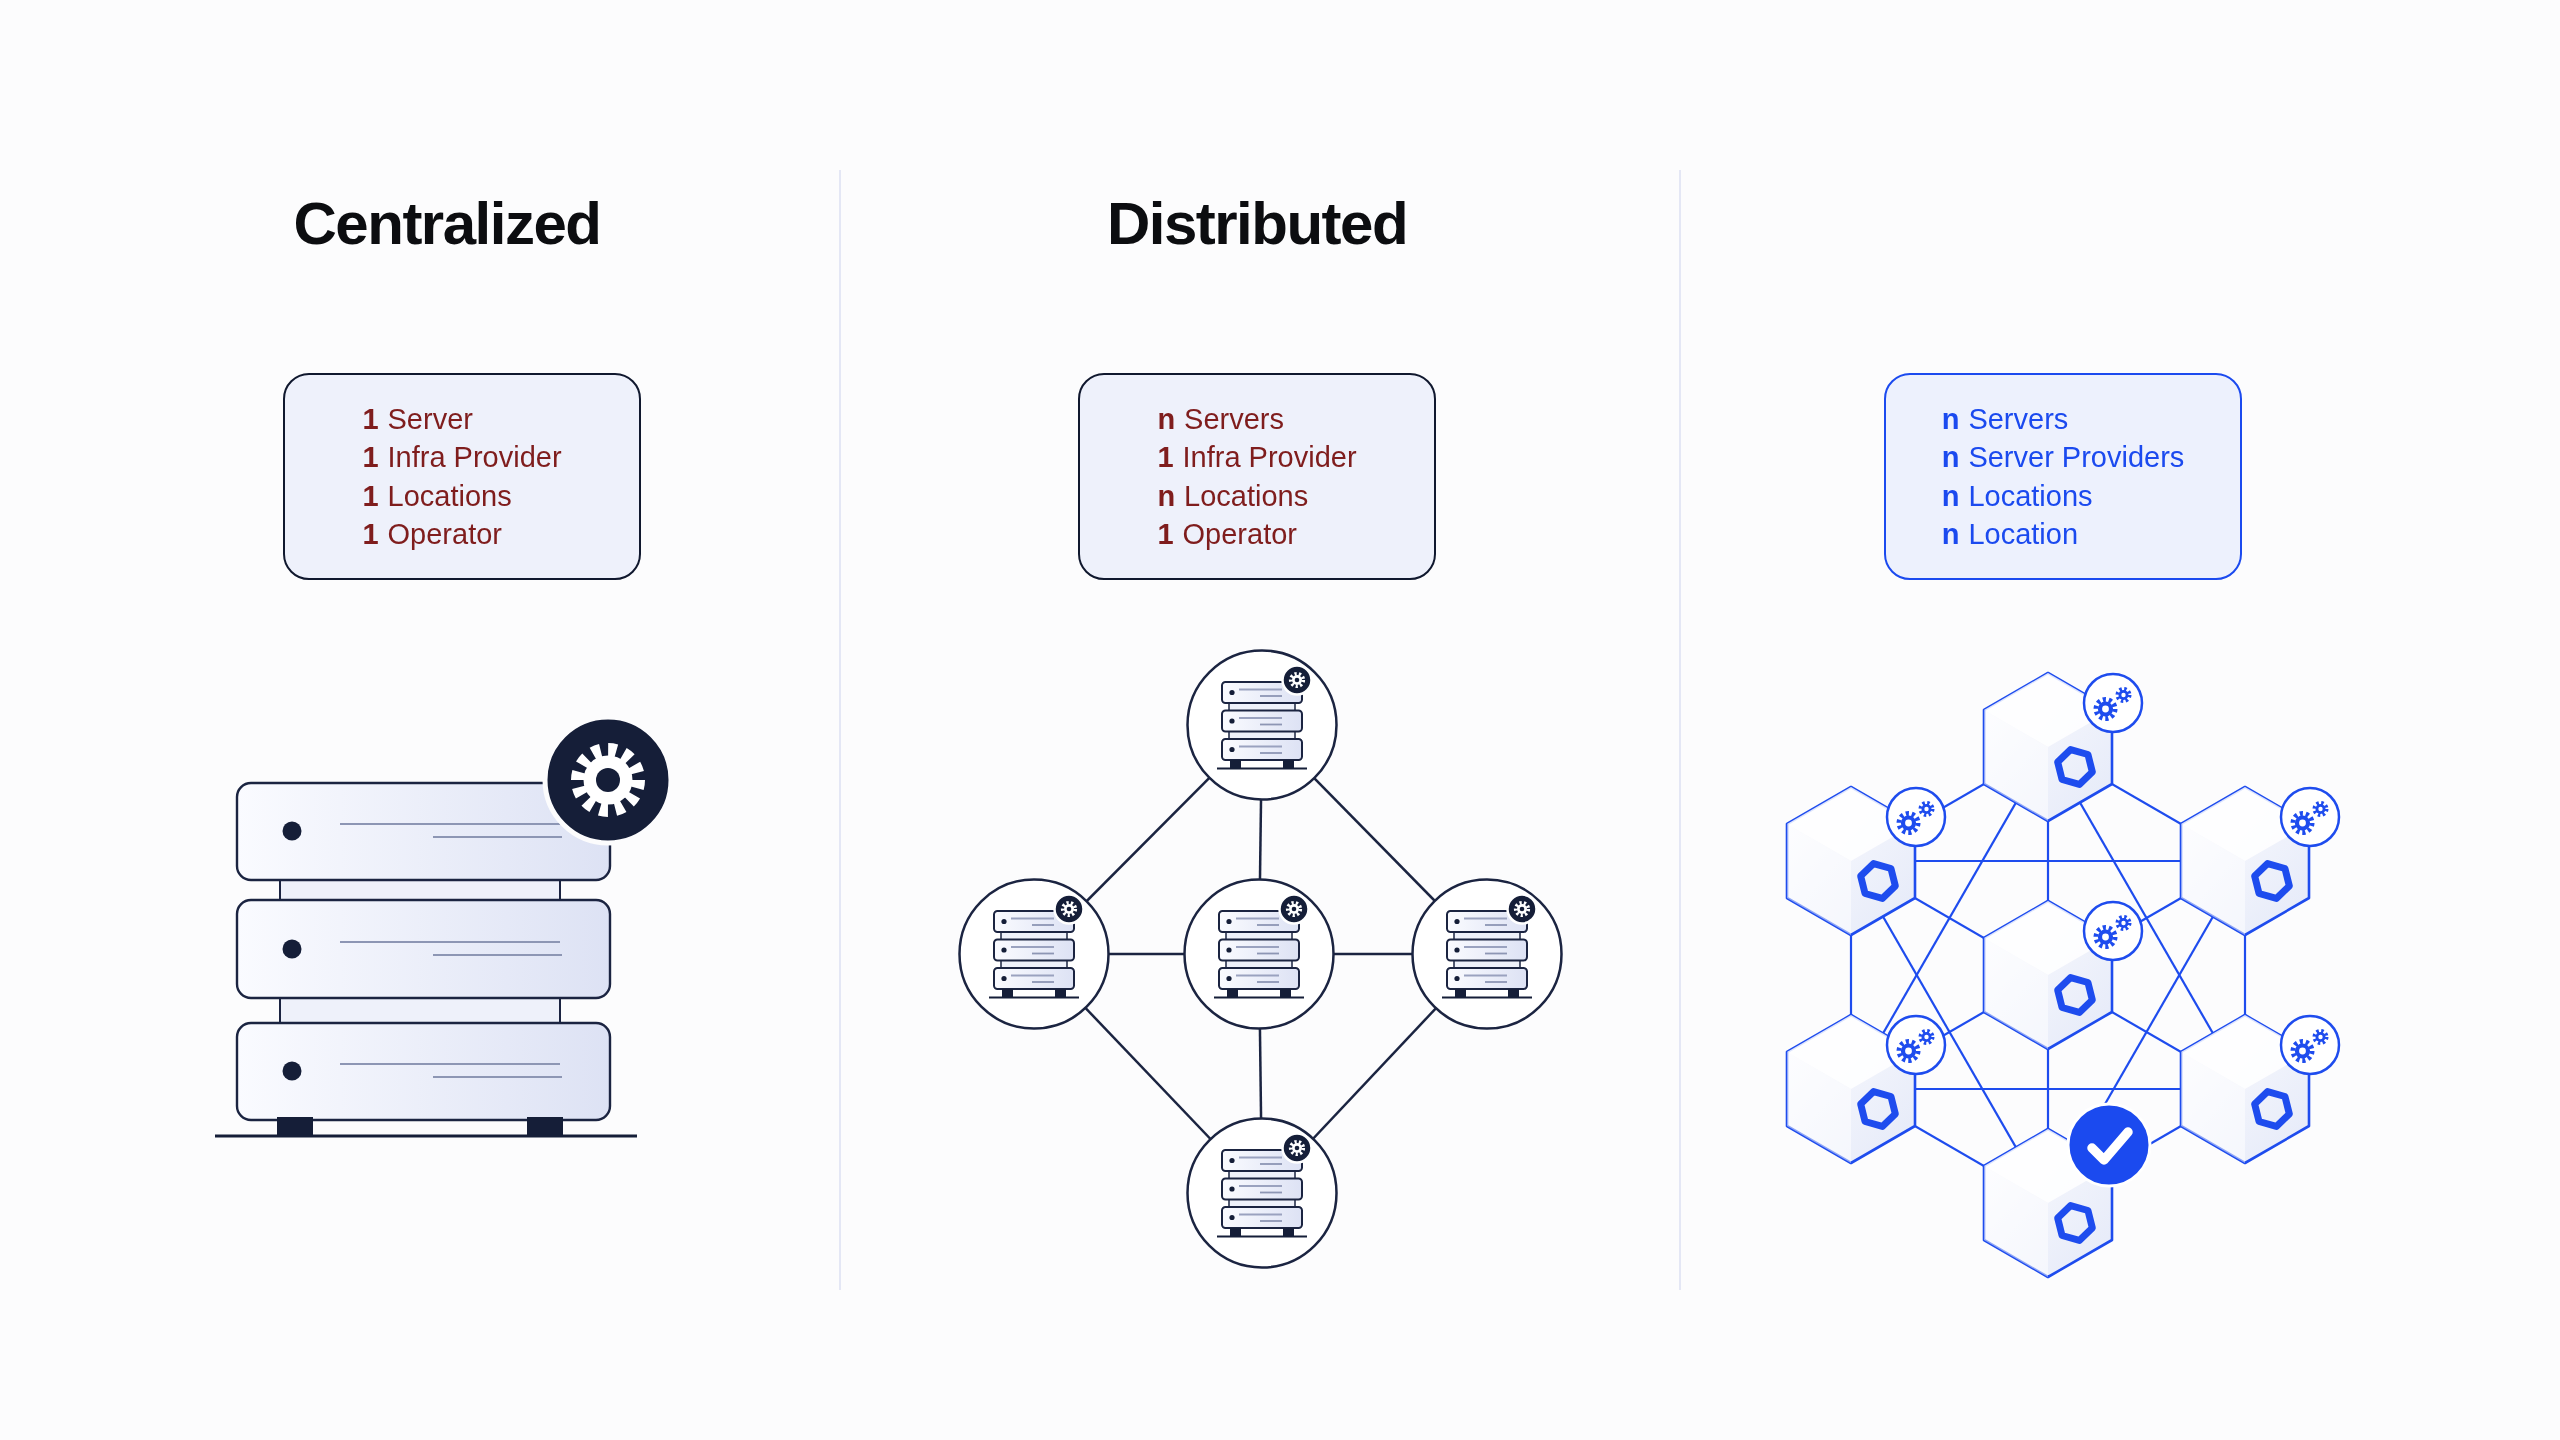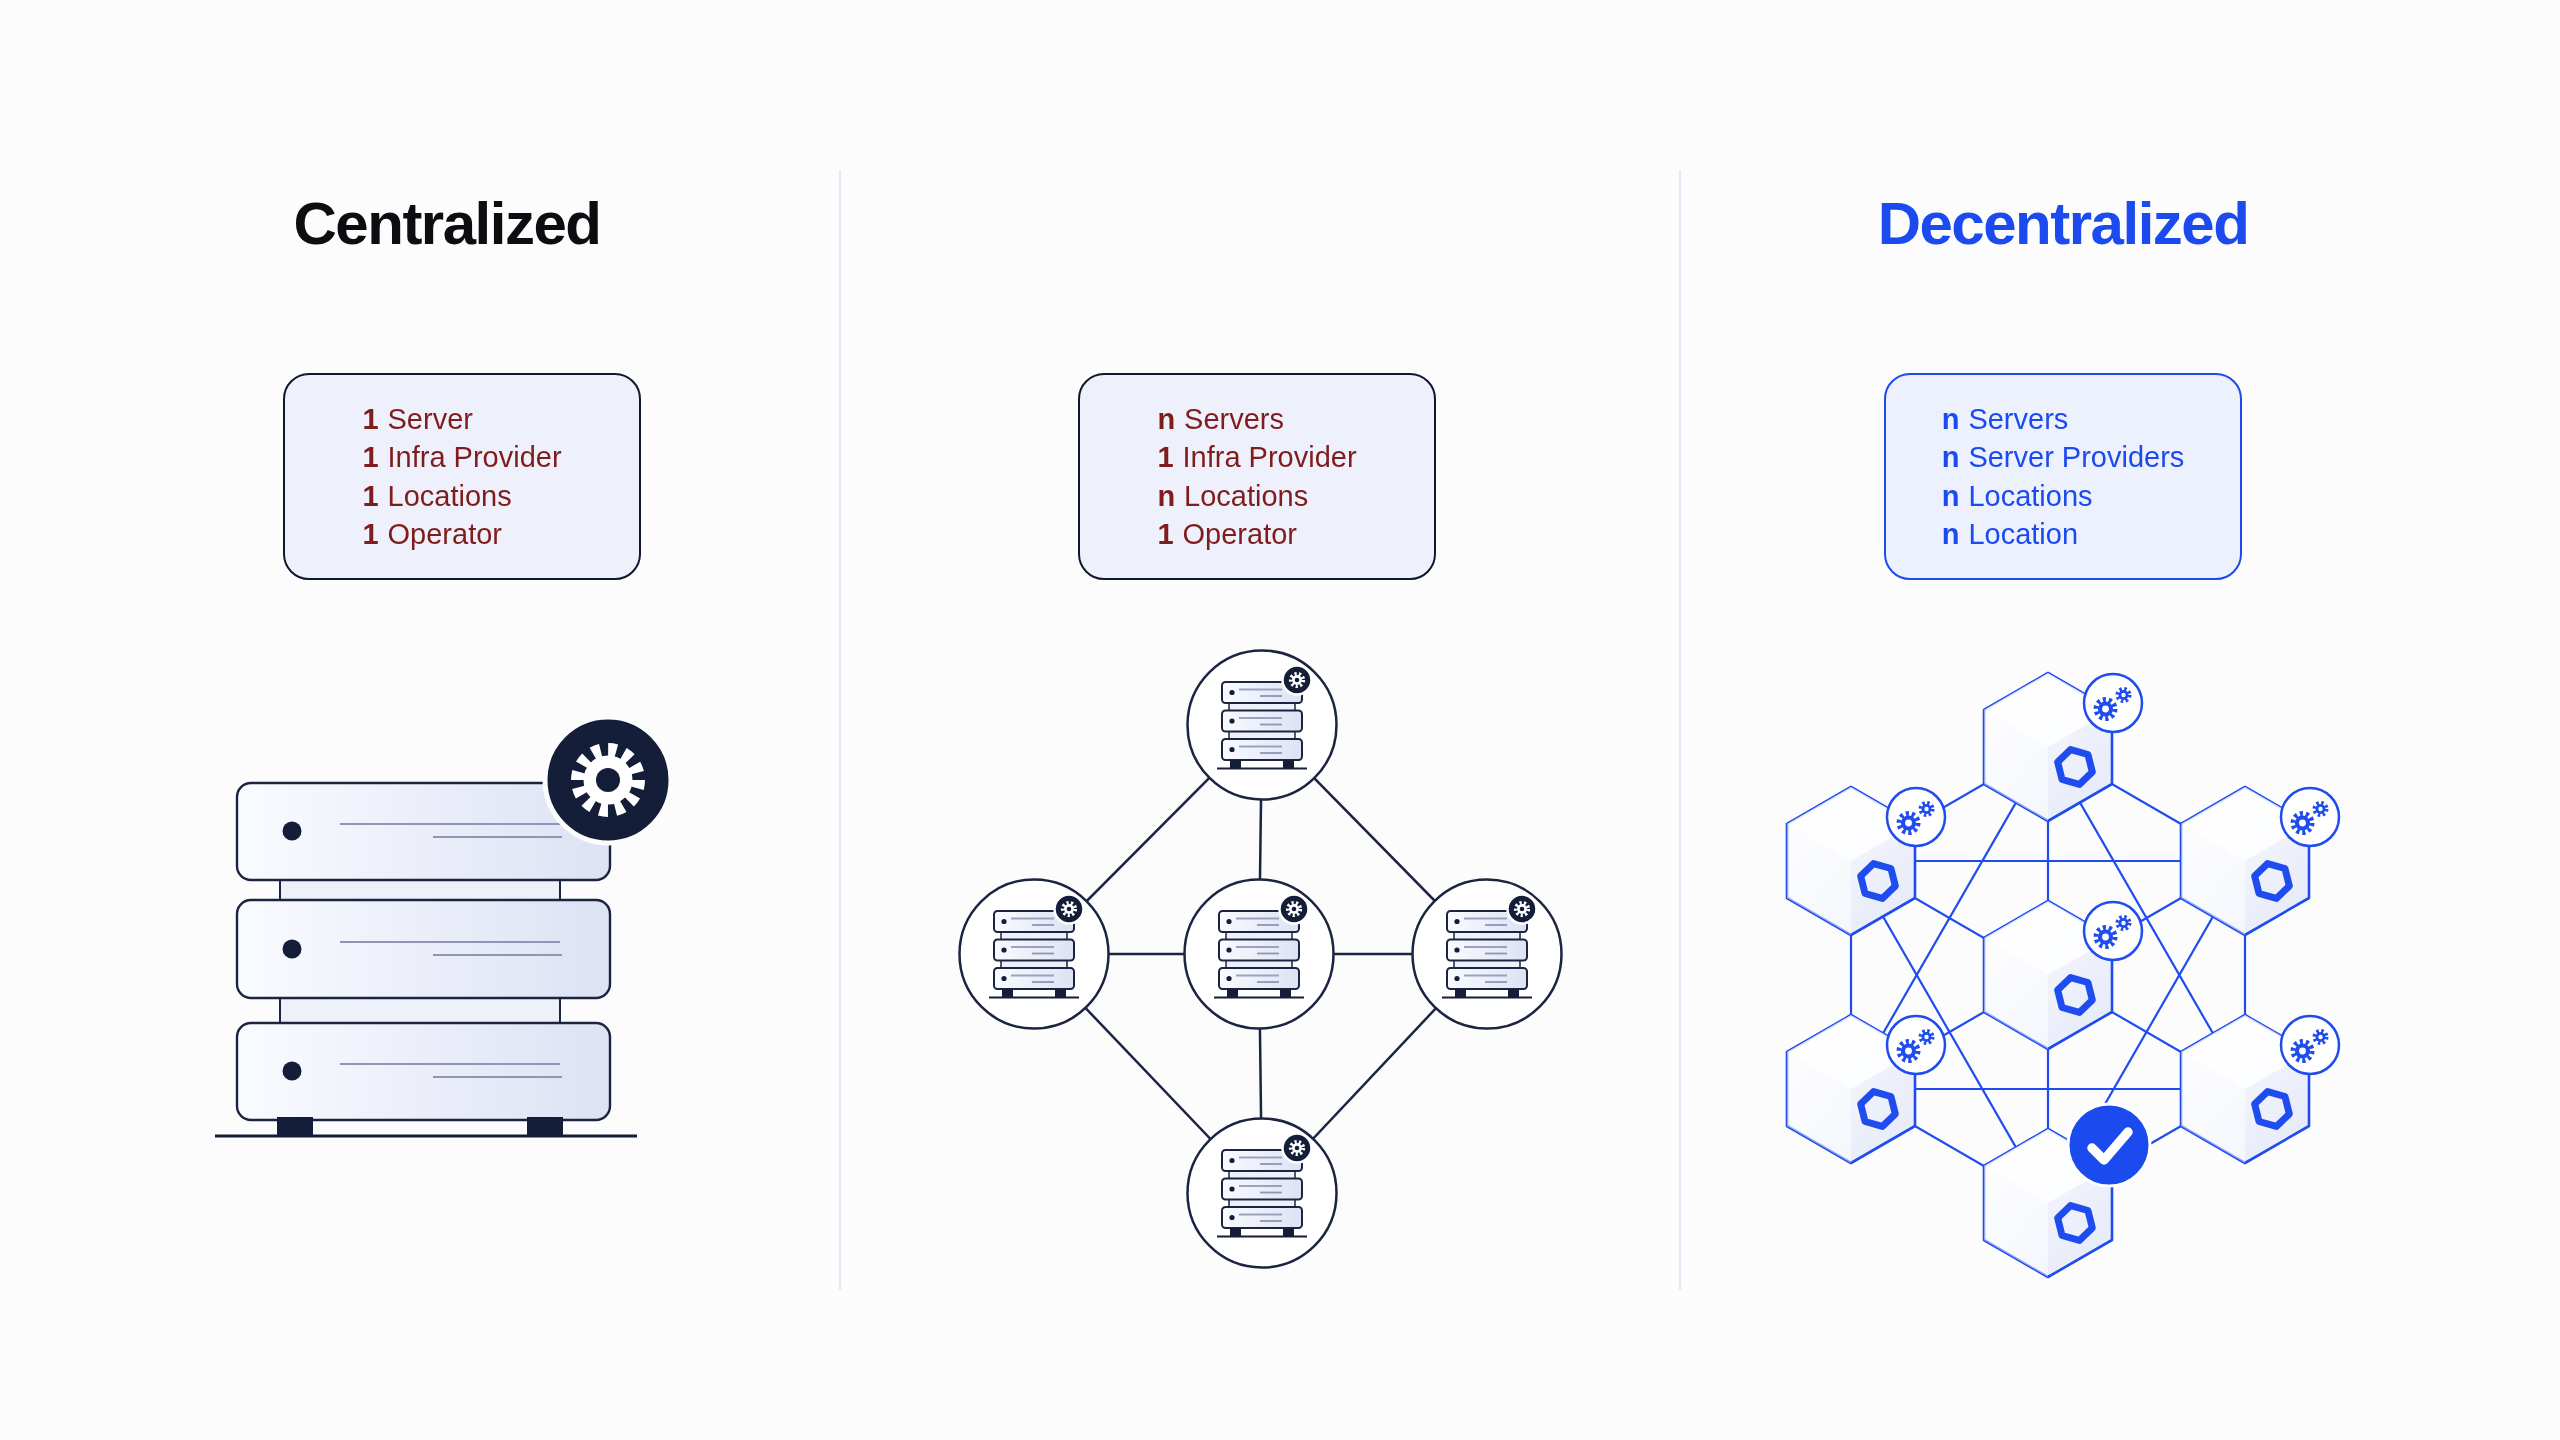--- a/index.html
+++ b/index.html
@@ -96,20 +96,21 @@
     <line x1="15" y1="446" x2="437" y2="446" stroke="#151e38" stroke-width="3"></line>
 
     <g transform="translate(408,90)">
       <circle r="63" fill="#151e38" stroke="#fcfcfd" stroke-width="5"></circle>
       <circle r="30" fill="none" stroke="#ffffff" stroke-width="14" stroke-dasharray="8.2 7.5"></circle>
       <circle r="24.5" fill="#ffffff"></circle>
       <circle r="12" fill="#151e38"></circle>
     </g>
   </svg>
 
+  <h2 class="col-title" style="left:957px;">Distributed</h2>
 
   <div class="infobox" style="left:1078px;top:373px;">
     <div class="lines">
       <div class="box-row"><span class="prefix">n</span><span>Servers</span></div>
       <div class="box-row"><span class="prefix">1</span><span>Infra Provider</span></div>
       <div class="box-row"><span class="prefix">n</span><span>Locations</span></div>
       <div class="box-row"><span class="prefix">1</span><span>Operator</span></div>
     </div>
   </div>
 
@@ -178,21 +179,20 @@
     <g>
       <circle cx="537" cy="309" r="74.5" fill="#ffffff" stroke="#1b2441" stroke-width="2.5"></circle>
       <use href="#mini-server" x="537" y="305"></use>
     </g>
     <g>
       <circle cx="312" cy="548" r="74.5" fill="#ffffff" stroke="#1b2441" stroke-width="2.5"></circle>
       <use href="#mini-server" x="312" y="544"></use>
     </g>
   </svg>
 
-  <h2 class="col-title blue" style="left:1763px;">Decentralized</h2>
 
   <div class="infobox blue" style="left:1884px;top:373px;">
     <div class="lines">
       <div class="box-row"><span class="prefix">n</span><span>Servers</span></div>
       <div class="box-row"><span class="prefix">n</span><span>Server Providers</span></div>
       <div class="box-row"><span class="prefix">n</span><span>Locations</span></div>
       <div class="box-row"><span class="prefix">n</span><span>Location</span></div>
     </div>
   </div>
 

